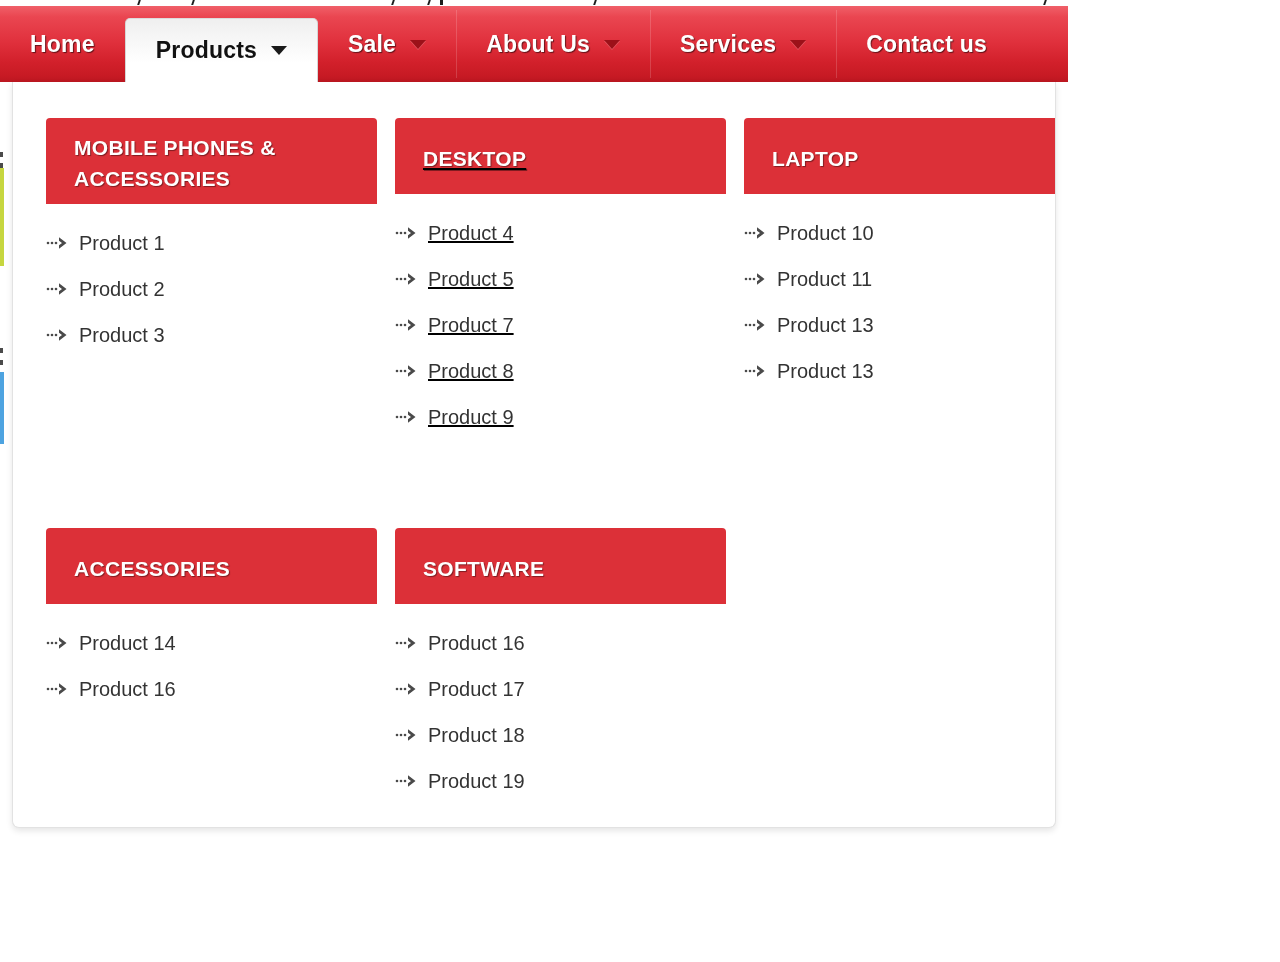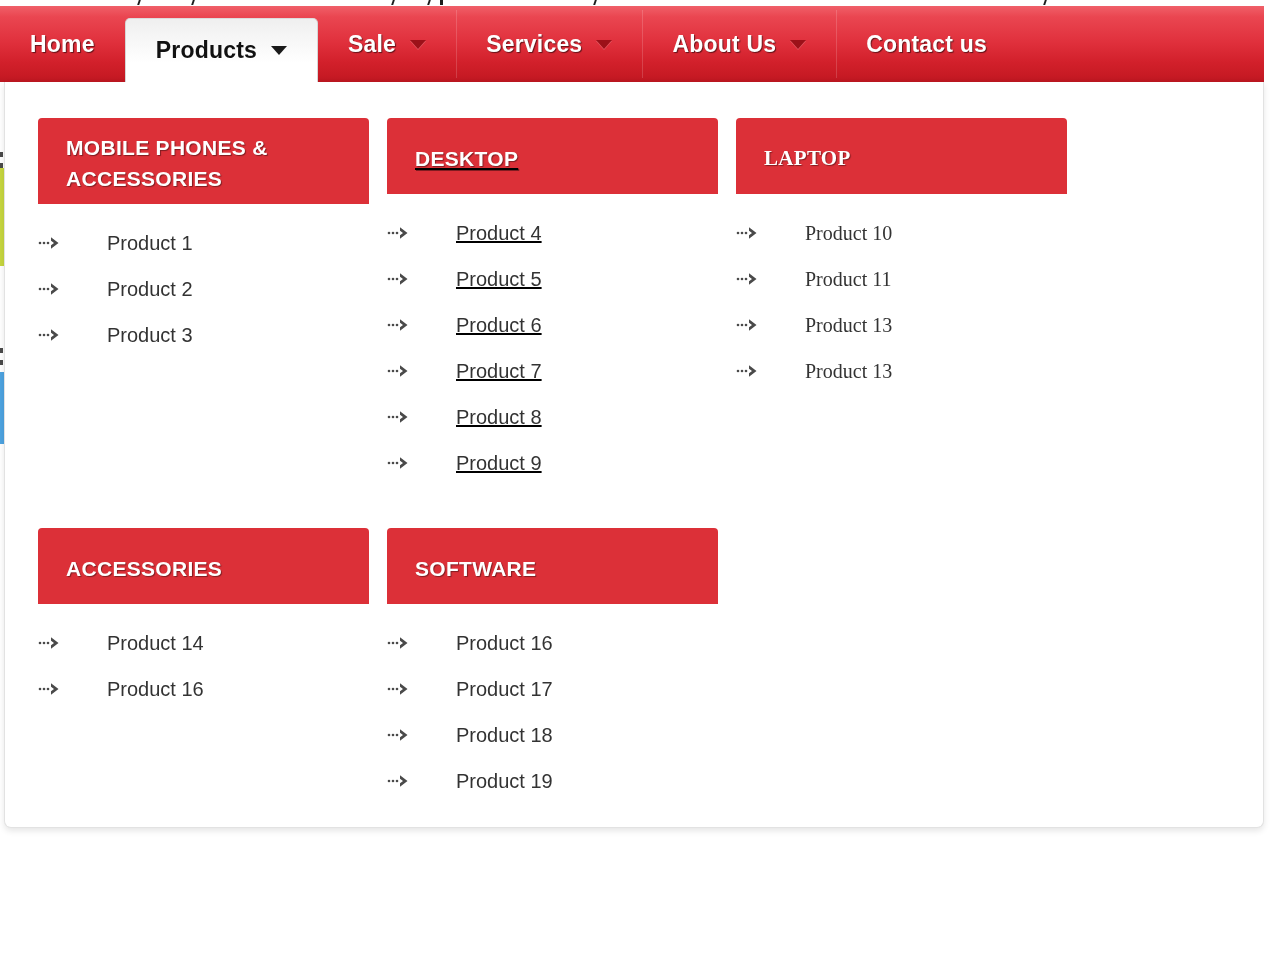--- a/index.html
+++ b/index.html
@@ -53,21 +53,21 @@
     height: 5px;
     background: #1d1d1d;
     transform: skewX(-18deg);
   }
 
   
   .navbar {
     position: absolute;
     top: 6px;
     left: 0;
-    width: 1264px;
+    width: 1068px;
     height: 76px;
     background: linear-gradient(to bottom,
                 #f06069 0%,
                 #ea4651 14%,
                 #e0303c 48%,
                 #d2202b 74%,
                 #c71a24 92%,
                 #bb1720 100%);
     display: flex;
     align-items: stretch;
@@ -129,22 +129,22 @@
   }
   .nav-item.active .caret {
     border-top-color: #1a1a1a;
     filter: none;
   }
 
   
   .mega-panel {
     position: absolute;
     top: 82px;
-    left: 4px;
-    width: 1260px;
+    left: 12px;
+    width: 1044px;
     height: 746px;
     background: #ffffff;
     border: 1px solid #e2e2e2;
     border-top: none;
     border-radius: 0 0 7px 7px;
     box-shadow: 0 3px 6px rgba(0,0,0,0.10);
     box-sizing: border-box;
     overflow: hidden;
   }
 
@@ -199,21 +199,20 @@
     flex: none;
     width: 22px;
     height: 14px;
     display: block;
   }
   .item-label {
     color: #333333;
     font-size: 20px;
     line-height: 20px;
     white-space: nowrap;
-    margin-left: 36px;
   }
 
   
   .cat-col.col2 .cat-head,
   .cat-col.col3 .cat-head { width: 331px; }
 </style>
 </head>
 <body>
 
 <div class="top-artifacts">
@@ -239,25 +238,25 @@
     </div>
     <div class="nav-item active">
       <span class="nav-label">Products</span>
       <span class="caret"></span>
     </div>
     <div class="nav-item">
       <span class="nav-label">Sale</span>
       <span class="caret"></span>
     </div>
     <div class="nav-item">
+      <span class="nav-label">About Us</span>
+      <span class="caret"></span>
+    </div>
+    <div class="nav-item">
       <span class="nav-label">Services</span>
-      <span class="caret"></span>
-    </div>
-    <div class="nav-item">
-      <span class="nav-label">About Us</span>
       <span class="caret"></span>
     </div>
     <div class="nav-item">
       <span class="nav-label">Contact us</span>
     </div>
   </nav>
 
 <div class="mega-panel">
   <div class="cat-grid" id="cat-grid">
       <div class="cat-col col1" style="min-height: 396px;">
@@ -329,31 +328,20 @@
           </li>
           <li>
             <span>
               <svg class="dash-arrow" viewBox="0 0 22 14" xmlns="http://www.w3.org/2000/svg">
                 <circle cx="2" cy="7" r="1.3" fill="#4a4a4a"></circle>
                 <circle cx="6" cy="7" r="1.3" fill="#4a4a4a"></circle>
                 <circle cx="10" cy="7" r="1.3" fill="#4a4a4a"></circle>
                 <path d="M13 1.2 L20.5 7 L13 12.8 L13 9.2 L16 7 L13 4.8 Z" fill="#4a4a4a"></path>
               </svg>
             </span>
-            <span class="item-label">Product 6</span>
-          </li>
-          <li>
-            <span>
-              <svg class="dash-arrow" viewBox="0 0 22 14" xmlns="http://www.w3.org/2000/svg">
-                <circle cx="2" cy="7" r="1.3" fill="#4a4a4a"></circle>
-                <circle cx="6" cy="7" r="1.3" fill="#4a4a4a"></circle>
-                <circle cx="10" cy="7" r="1.3" fill="#4a4a4a"></circle>
-                <path d="M13 1.2 L20.5 7 L13 12.8 L13 9.2 L16 7 L13 4.8 Z" fill="#4a4a4a"></path>
-              </svg>
-            </span>
             <span class="item-label">Product 7</span>
           </li>
           <li>
             <span>
               <svg class="dash-arrow" viewBox="0 0 22 14" xmlns="http://www.w3.org/2000/svg">
                 <circle cx="2" cy="7" r="1.3" fill="#4a4a4a"></circle>
                 <circle cx="6" cy="7" r="1.3" fill="#4a4a4a"></circle>
                 <circle cx="10" cy="7" r="1.3" fill="#4a4a4a"></circle>
                 <path d="M13 1.2 L20.5 7 L13 12.8 L13 9.2 L16 7 L13 4.8 Z" fill="#4a4a4a"></path>
               </svg>
@@ -366,21 +354,21 @@
                 <circle cx="2" cy="7" r="1.3" fill="#4a4a4a"></circle>
                 <circle cx="6" cy="7" r="1.3" fill="#4a4a4a"></circle>
                 <circle cx="10" cy="7" r="1.3" fill="#4a4a4a"></circle>
                 <path d="M13 1.2 L20.5 7 L13 12.8 L13 9.2 L16 7 L13 4.8 Z" fill="#4a4a4a"></path>
               </svg>
             </span>
             <span class="item-label">Product 9</span>
           </li>
         </ul>
       </div>
-      <div class="cat-col col3" style="min-height: 396px; font-family: Liberation Serif, serif;">
+      <div class="cat-col col3" style="min-height: 396px;">
         <div class="cat-head">
           <span class="cat-head-title">LAPTOP</span>
         </div>
         <ul class="cat-list">
           <li>
             <span>
               <svg class="dash-arrow" viewBox="0 0 22 14" xmlns="http://www.w3.org/2000/svg">
                 <circle cx="2" cy="7" r="1.3" fill="#4a4a4a"></circle>
                 <circle cx="6" cy="7" r="1.3" fill="#4a4a4a"></circle>
                 <circle cx="10" cy="7" r="1.3" fill="#4a4a4a"></circle>

